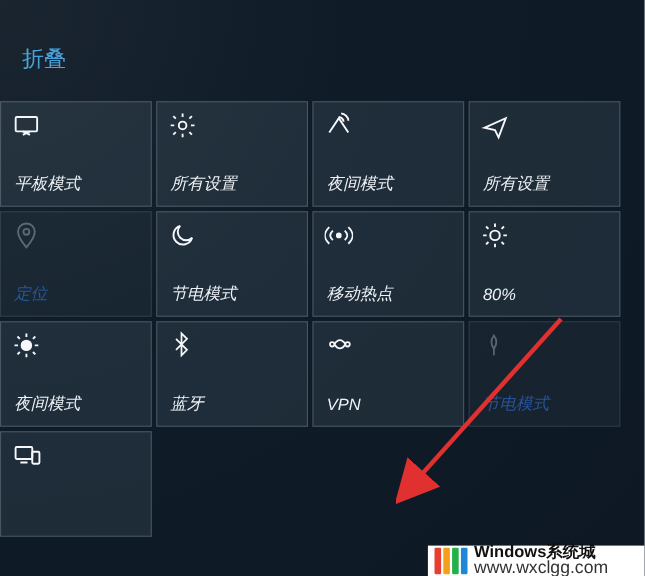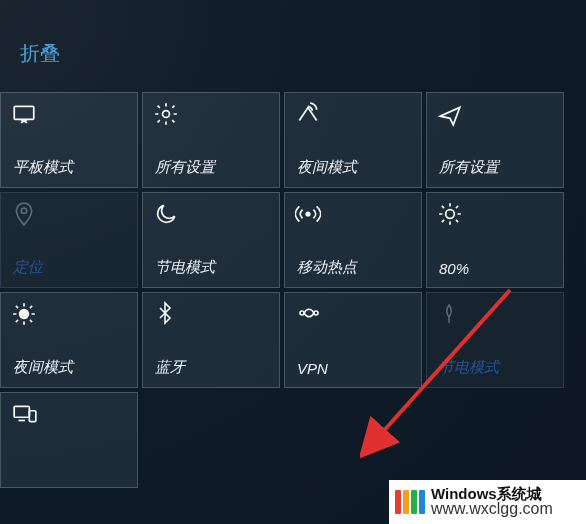--- a/index.html
+++ b/index.html
@@ -63,21 +63,21 @@
     .tile.disabled .label { color: #3b82f6; }
     .arrow {
       position: absolute;
       pointer-events: none;
     }
     .watermark-bar {
       position: absolute;
       bottom: 0;
       right: 0;
       width: 197px;
-      height: 44px;
+      height: 28px;
       background: #fff;
       display: flex;
       align-items: center;
       padding-left: 6px;
     }
     .wm-logo { display:flex; gap:2px; margin-right:6px; }
     .wm-logo span{ width:6px; height:24px; border-radius:1px;}
     .wm-title { font-size: 15px; font-weight: 600; color:#111; line-height:1.05;}
     .wm-sub { font-size: 16px; color:#333; line-height:1.05;}
     svg { display:block; }

